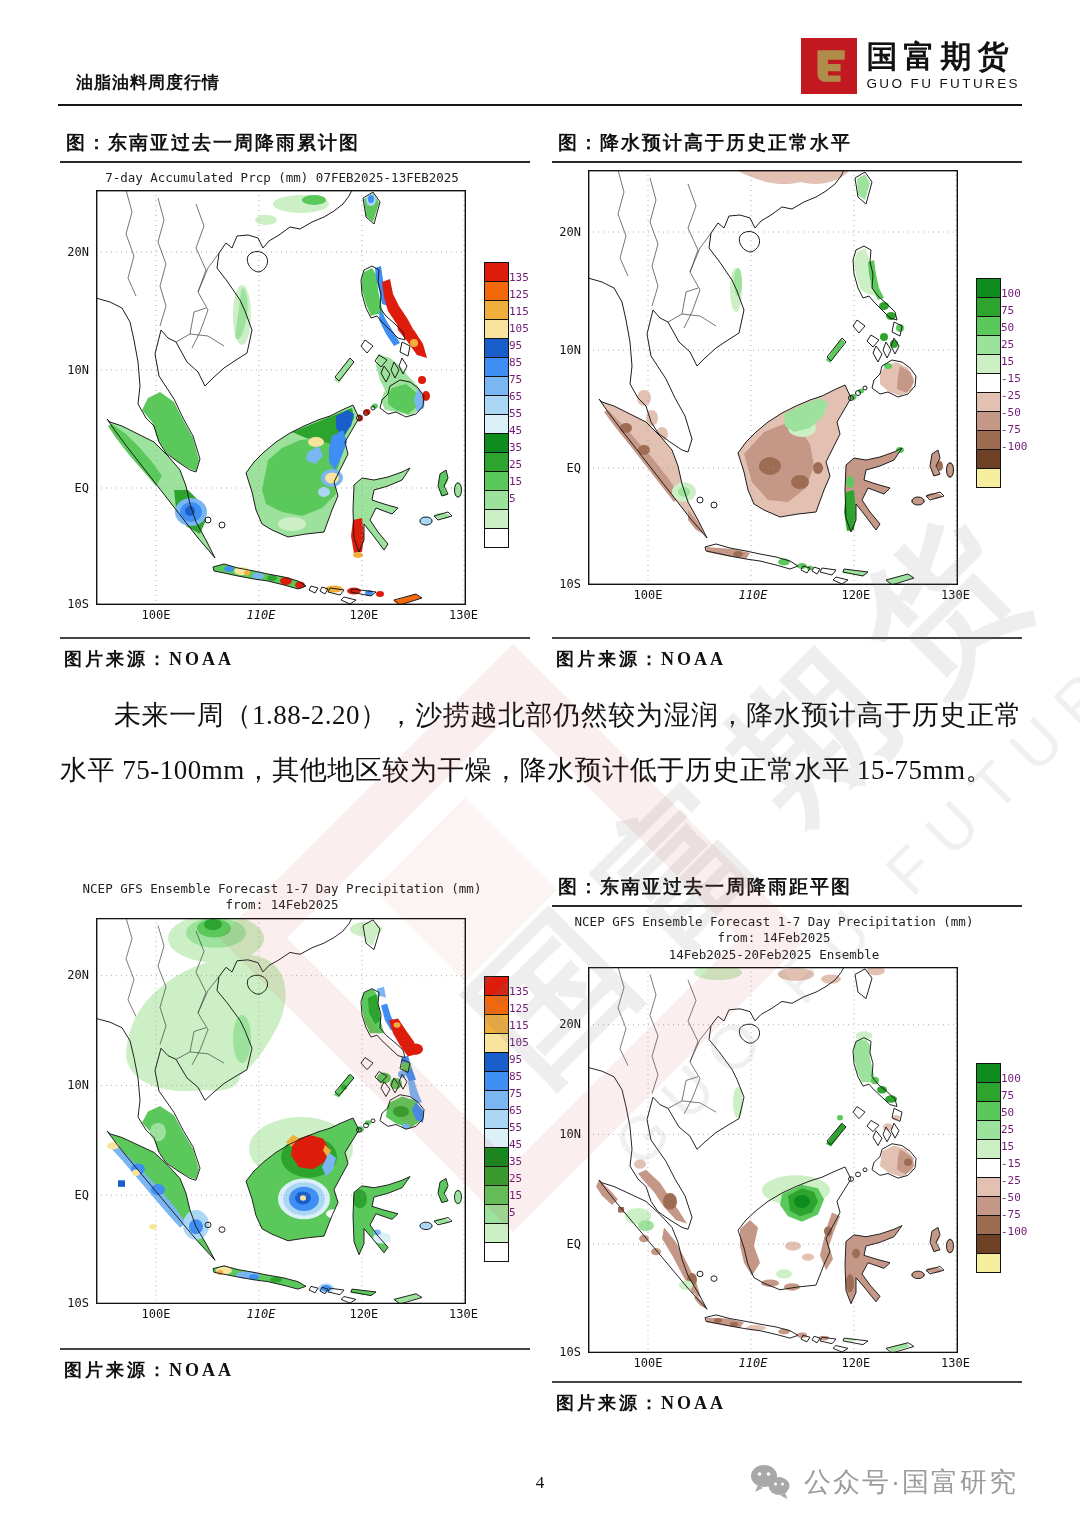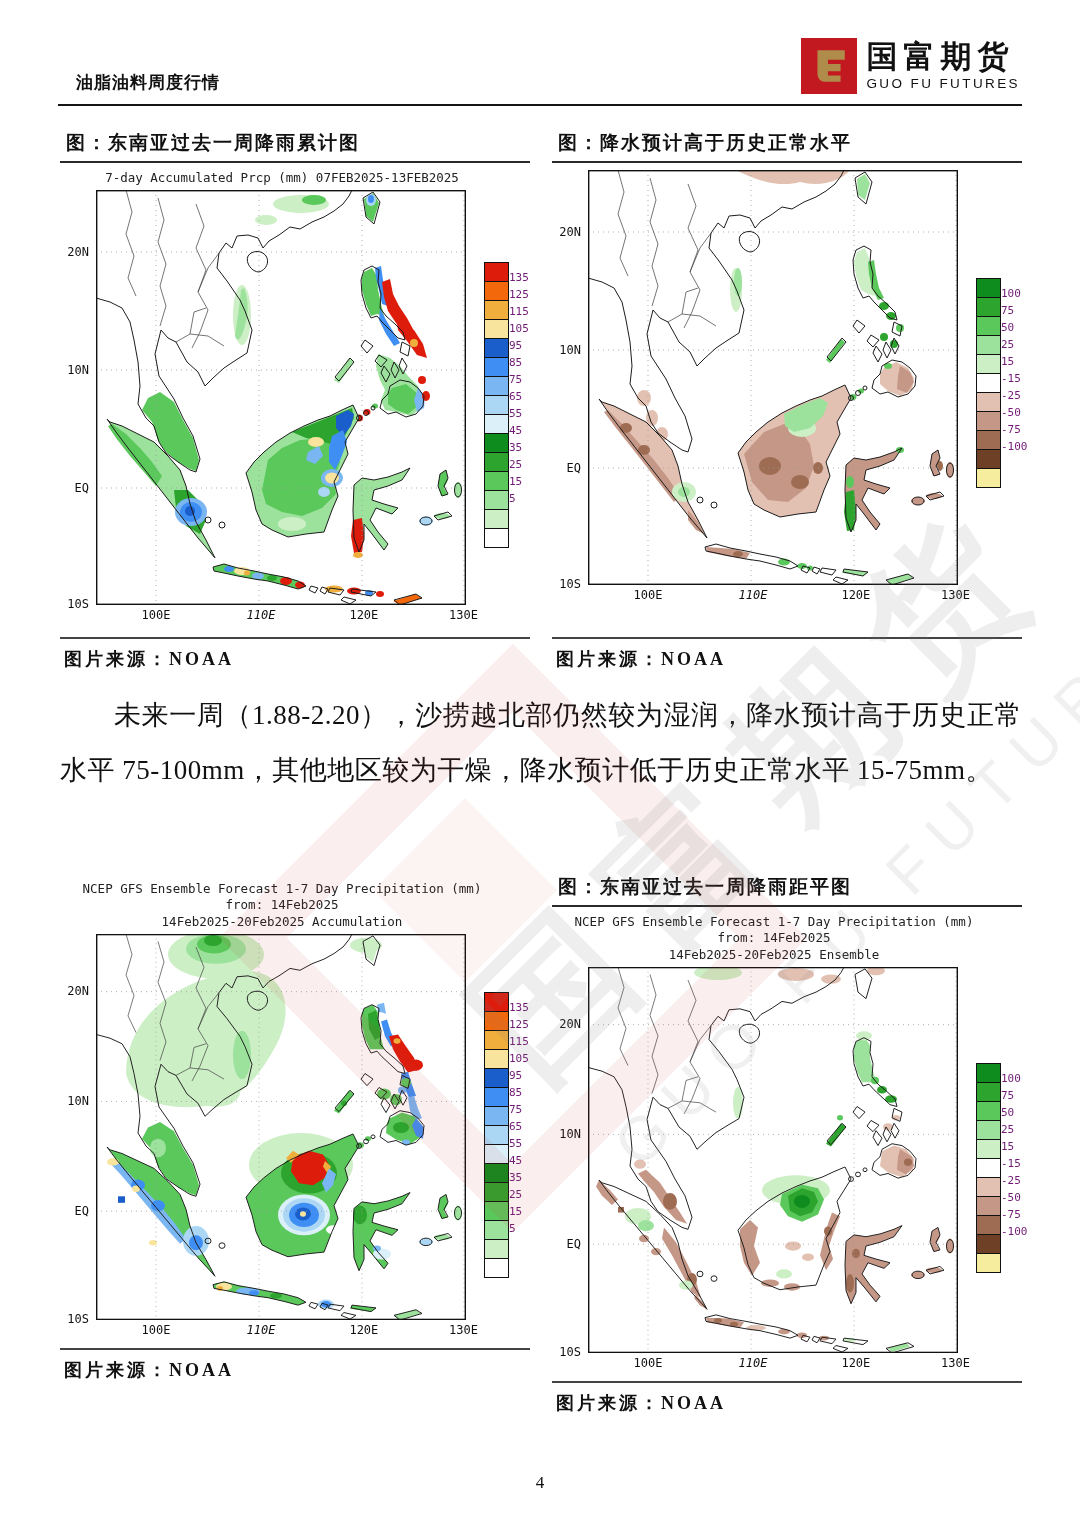--- a/index.html
+++ b/index.html
@@ -368,21 +368,20 @@
   </div>
 
   <div class="body-text">未来一周（1.88-2.20），沙捞越北部仍然较为湿润，降水预计高于历史正常水平 75-100mm，其他地区较为干燥，降水预计低于历史正常水平 15-75mm。</div>
 
   <div class="fig-row row-fcst">
 
     <div class="figure">
       <div class="map-zone">
         <div class="map-title">NCEP GFS Ensemble Forecast 1-7 Day Precipitation (mm)</div>
         <div class="map-title">from: 14Feb2025</div>
-        <div class="map-title">14Feb2025-20Feb2025 Accumulation</div>
         <div class="frame-wrap">
           <svg class="map short" viewBox="0 0 370 415" preserveAspectRatio="none">
             <g>
               <path class="pg1" d="M30,150 C30,90 80,50 140,40 C190,34 200,80 180,120 C160,160 140,180 110,185 C70,190 36,180 30,150 Z"></path>
               <ellipse class="pg1" cx="120" cy="22" rx="48" ry="26"></ellipse>
                 <ellipse class="pg2" cx="120" cy="16" rx="30" ry="16"></ellipse>
               <ellipse class="pg3" cx="118" cy="11" rx="17" ry="10"></ellipse>
                 <ellipse class="pg4" cx="117" cy="7" rx="9" ry="6"></ellipse>
               <ellipse class="pg2" cx="146" cy="130" rx="9" ry="26"></ellipse>
               <ellipse class="pg1" cx="120" cy="170" rx="24" ry="16"></ellipse>
@@ -623,14 +622,27 @@
   </div>
 
   <div class="watermark">
     <div class="wm-diamond"></div>
     <div class="wm-diamond-core"></div>
     <div class="wm-cn">国富期货</div>
     <div class="wm-en">GUO FU FUTURES</div>
   </div>
 
   <div class="page-num">4</div>
+  <div class="wechat-badge">
+    <svg width="46" height="38" viewBox="0 0 46 38">
+      <ellipse cx="16" cy="13" rx="13" ry="11" fill="#a8a8a8"></ellipse>
+      <path d="M10,22 l-3,7 8,-4 Z" fill="#a8a8a8"></path>
+      <circle cx="11.5" cy="11" r="1.8" fill="#fff"></circle>
+        <circle cx="20.5" cy="11" r="1.8" fill="#fff"></circle>
+      <ellipse cx="31" cy="23" rx="10.5" ry="9" fill="#a8a8a8"></ellipse>
+      <path d="M37,30 l2.5,6 -7,-3.5 Z" fill="#a8a8a8"></path>
+      <circle cx="27.5" cy="21" r="1.5" fill="#fff"></circle>
+        <circle cx="34.5" cy="21" r="1.5" fill="#fff"></circle>
+    </svg>
+    <span>公众号·国富研究</span>
+  </div>
 
 </div>
 
 </body></html>

